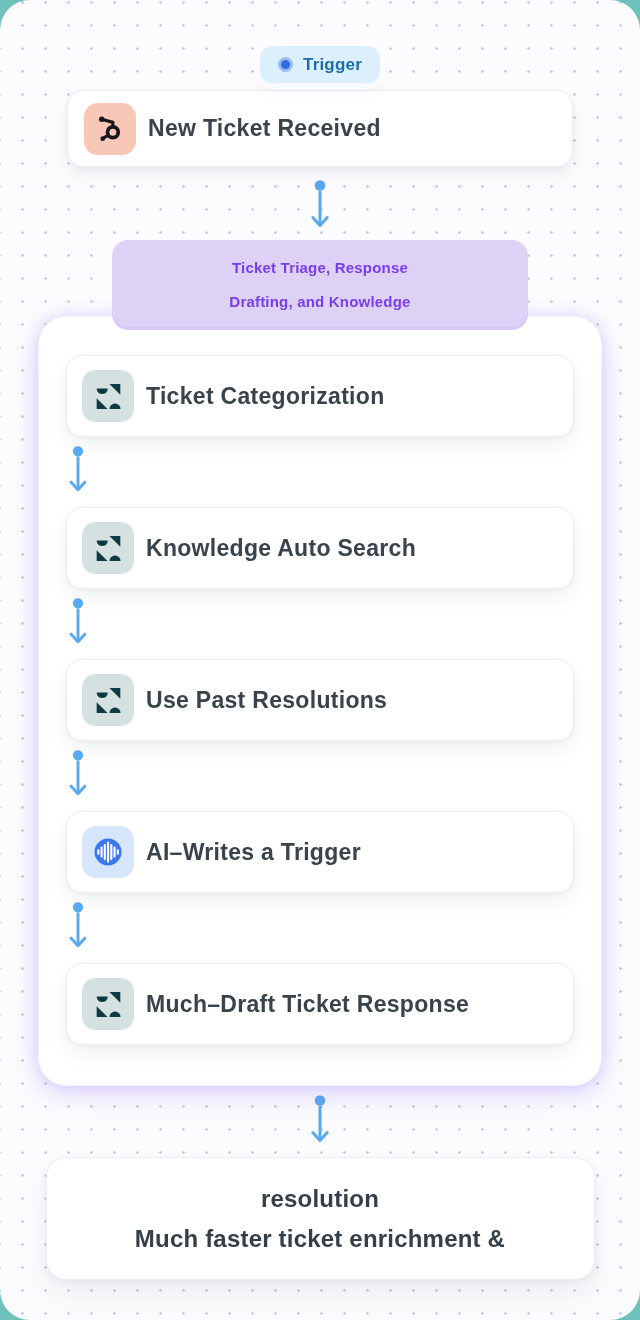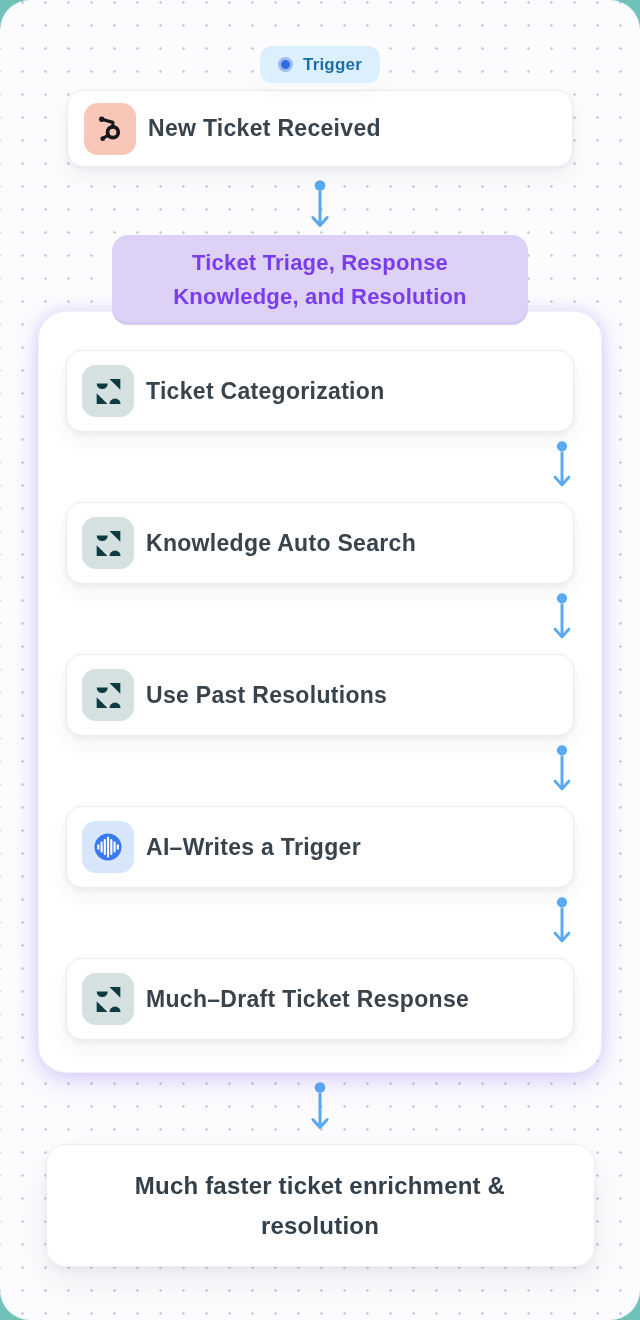--- a/index.html
+++ b/index.html
@@ -60,41 +60,42 @@
     font-size:23px;font-weight:700;color:#39434c;letter-spacing:.3px;
     white-space:nowrap;
   }
   
   .arrow{display:block;flex:0 0 auto;}
   .arrow-1{margin-top:12px;}
   .arrow-mid{margin:8px 0;}
   .arrow-out{margin-top:8px;}
   
   .group-label{
+    margin-top:5px;
     width:416px;height:90px;
     box-sizing:border-box;
     border-radius:16px;
     background:#ddd2f5;
     box-shadow:inset 0 -3px 0 rgba(122,61,237,.07);
     display:flex;flex-direction:column;align-items:center;justify-content:center;
-    color:#7a3ded;font-size:22px;font-weight:700;line-height:34px;letter-spacing:.2px;
+    color:#7a3ded;font-size:15px;font-weight:700;line-height:34px;letter-spacing:.2px;
     text-align:center;
     position:relative;z-index:2;
   }
   
   .group-container{
     margin-top:-14px;
     width:564px;
     box-sizing:border-box;
     background:#fff;
     border-radius:28px;
     border:1px solid #f3f0fb;
     box-shadow:0 0 16px rgba(167,139,250,.30), 0 10px 28px rgba(147,114,235,.22);
-    display:flex;flex-direction:column;align-items:flex-end;
-    padding:38px 27px 32px;
+    display:flex;flex-direction:column;align-items:flex-start;
+    padding:38px 27px 40px;
     position:relative;z-index:1;
   }
   
   .outcome-card{
     margin-top:7px;
     width:549px;height:123px;
     box-sizing:border-box;
     background:#fff;
     border:1px solid #edeef3;
     border-radius:20px;
@@ -162,21 +163,21 @@
     </span>
     <span class="card-title">New Ticket Received</span>
   </div>
 
   <svg class="arrow arrow-1" width="24" height="56">
       <use href="#sym-arrow"></use>
     </svg>
 
   <div class="group-label">
     <span>Ticket Triage, Response</span>
-    <span>Knowledge, and Resolution</span>
+    <span>Drafting, and Knowledge</span>
   </div>
 
   <div class="group-container">
 
     <div class="card step-card">
       <span class="tile tile-zendesk">
         <svg width="29" height="29">
             <use href="#sym-zendesk"></use>
           </svg>
       </span>
@@ -235,17 +236,17 @@
       <span class="card-title">Much–Draft Ticket Response</span>
     </div>
 
   </div>
 
   <svg class="arrow arrow-out" width="24" height="56">
       <use href="#sym-arrow"></use>
     </svg>
 
   <div class="outcome-card">
+    <span>resolution</span>
     <span>Much faster ticket enrichment &amp;</span>
-    <span>resolution</span>
   </div>
 
 </div>
 
 </body></html>

